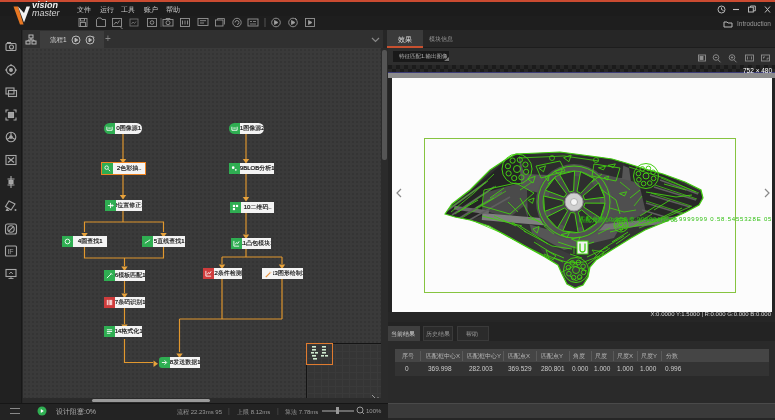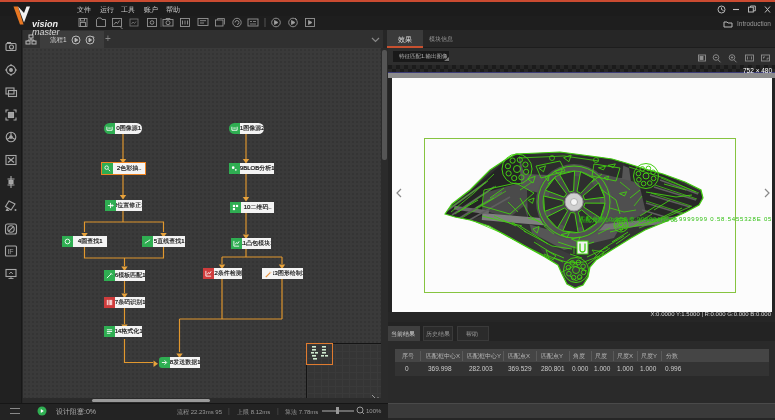--- a/index.html
+++ b/index.html
@@ -9,21 +9,21 @@
 <body>
 
 <div class="abs" style="left:0;top:0;width:775px;height:2px;background:#cb4b31;"></div>
 
 <div class="abs" style="left:0;top:2px;width:775px;height:28px;background:#1c1c1c;"></div>
 
 <svg class="abs" style="left:11px;top:4px;z-index:5;" width="22" height="24" viewBox="0 0 22 24">
 <path d="M2.5 2.5 L9 20.5 L12.5 20.5 L7 2.5 Z" fill="#e87722"></path>
 <path d="M7 2.5 L13 18.5 L19 2.5 L15.5 2.5 L13 9 Z" fill="#f2f2f2"></path>
 </svg>
-<div class="abs" style="left:32px;top:20px;z-index:5;color:#efefef;font-style:italic;font-size:9px;font-weight:bold;line-height:8px;">vision<br><span style="font-weight:normal;color:#d8d8d8;">master</span></div>
+<div class="abs" style="left:32px;top:1px;z-index:5;color:#efefef;font-style:italic;font-size:9px;font-weight:bold;line-height:8px;">vision<br><span style="font-weight:normal;color:#d8d8d8;">master</span></div>
 
 <div class="abs" style="left:77px;top:5px;font-size:7px;color:#c8c8c8;">文件</div>
 <div class="abs" style="left:100px;top:5px;font-size:7px;color:#c8c8c8;">运行</div>
 <div class="abs" style="left:121px;top:5px;font-size:7px;color:#c8c8c8;">工具</div>
 <div class="abs" style="left:144px;top:5px;font-size:7px;color:#c8c8c8;">账户</div>
 <div class="abs" style="left:166px;top:5px;font-size:7px;color:#c8c8c8;">帮助</div>
 
 <svg class="abs" style="left:714px;top:5px;" width="62" height="9" viewBox="0 0 62 9">
 <circle cx="7.5" cy="4.5" r="3.5" class="ic"></circle>
     <path d="M7.5 2.5 V4.5 L9.5 5.5" class="ic"></path>

